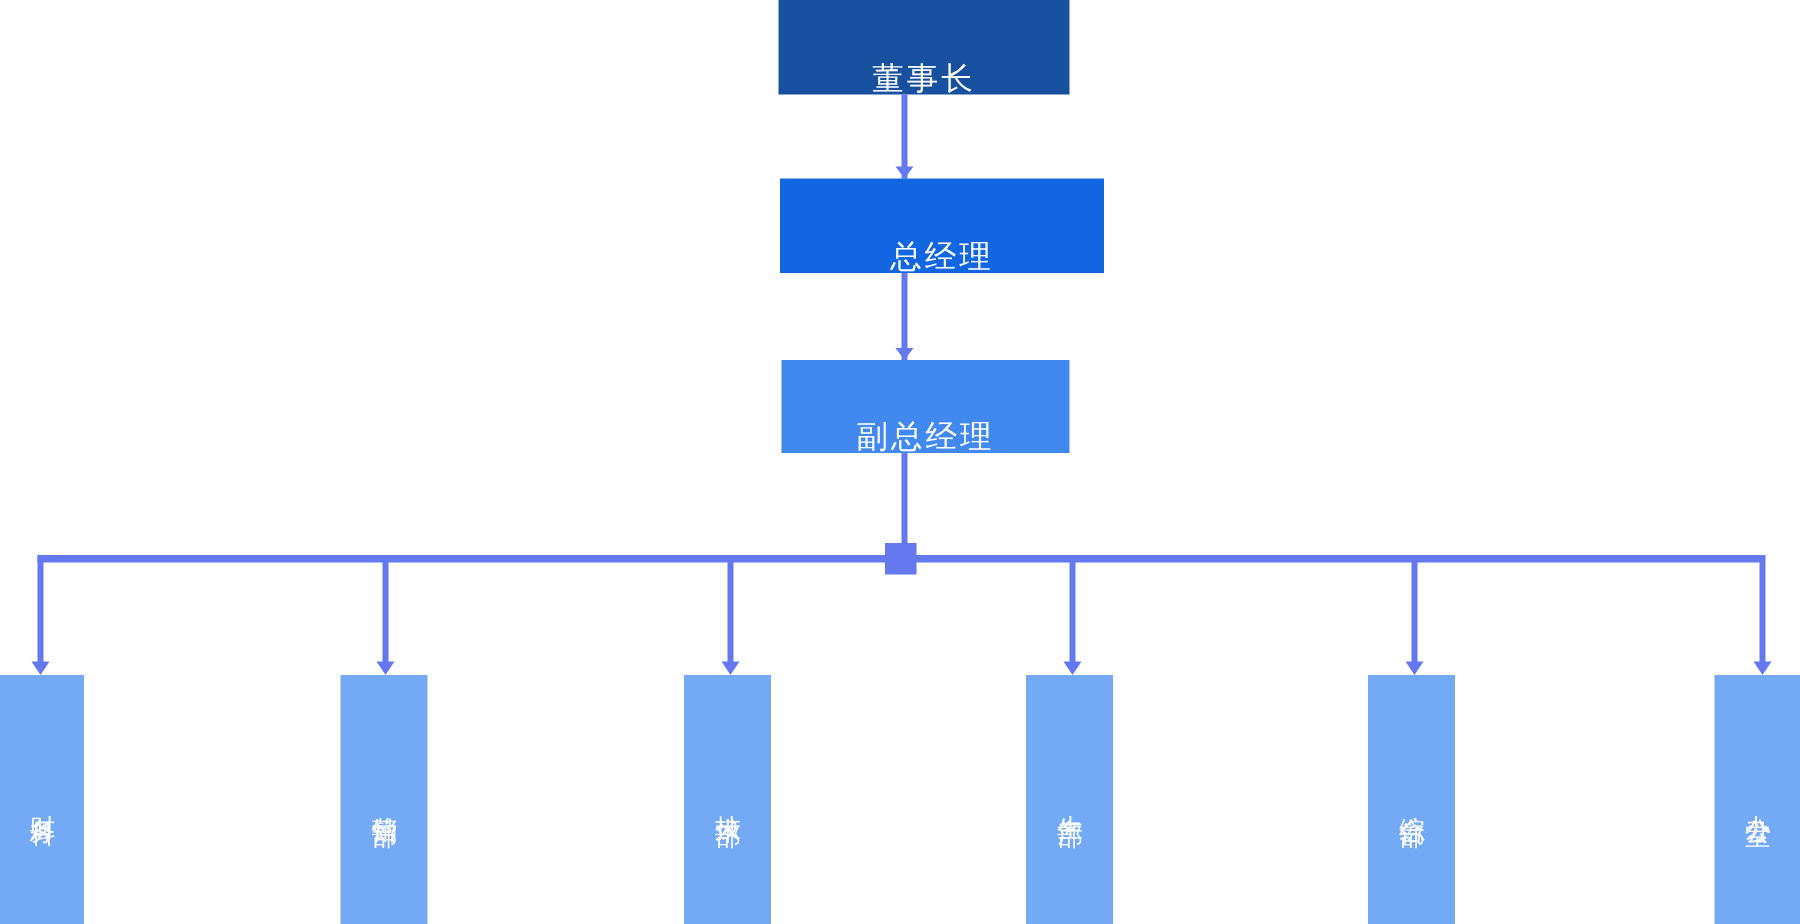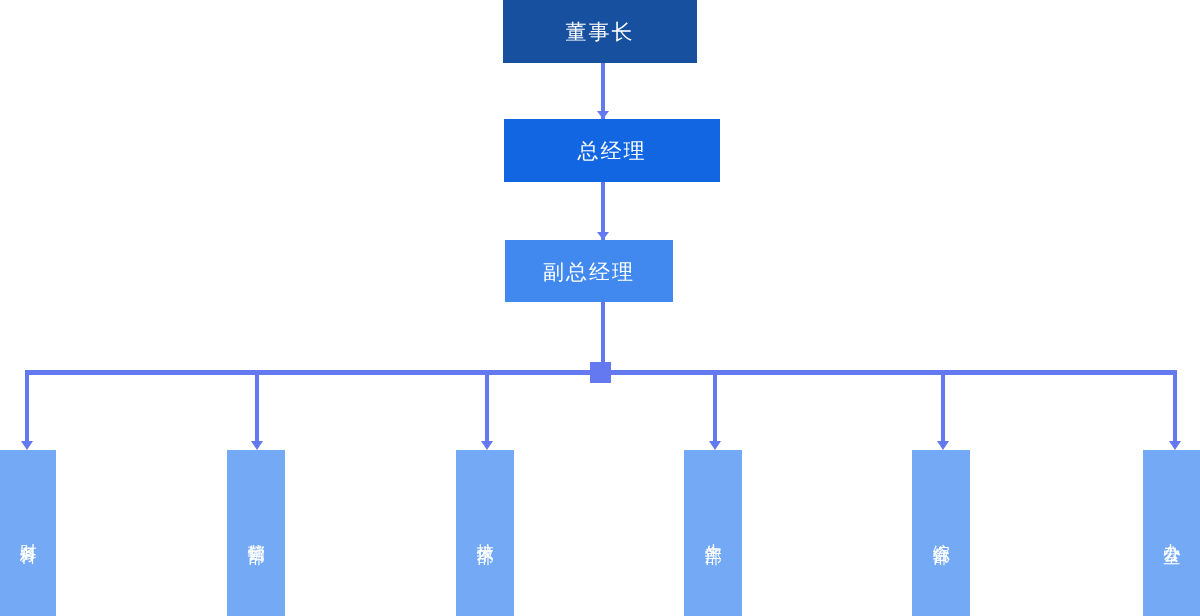--- a/index.html
+++ b/index.html
@@ -15,48 +15,49 @@
     width: 1200px;
     height: 616px;
     background: #ffffff;
     overflow: hidden;
   }
 
   
   .node {
     position: absolute;
     display: flex;
-    align-items: center;
+    align-items: flex-end;
     justify-content: center;
     color: #ffffff;
     font-size: 21px;
     letter-spacing: 2px;
     font-weight: 400;
     line-height: 1;
     white-space: nowrap;
     box-sizing: border-box;
+    margin-left: 16px;
   }
   .node-chairman {
     left: 503px;
     top: 0px;
     width: 194px;
     height: 63px;
     background: #17509F;
   }
   .node-gm {
     left: 504px;
     top: 119px;
     width: 216px;
     height: 63px;
     background: #1266E2;
   }
   .node-dgm {
     left: 505px;
     top: 240px;
-    width: 168px;
+    width: 192px;
     height: 62px;
     background: #4189EE;
   }
 
   
   .chain-line {
     position: absolute;
     width: 4px;
     background: #6478F0;
   }

